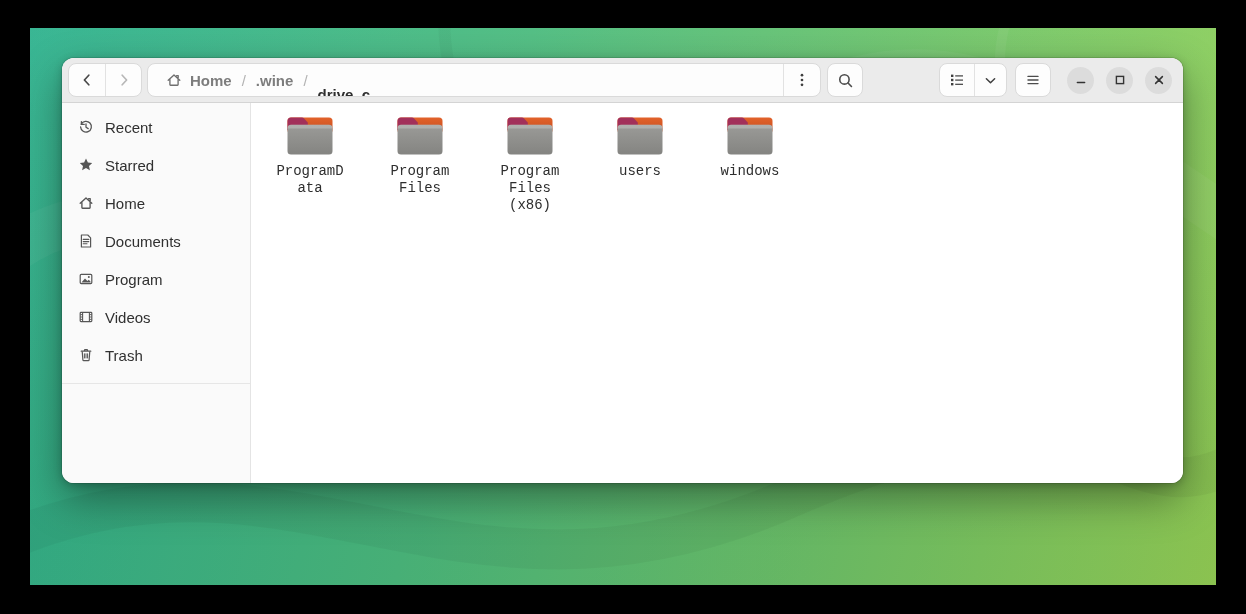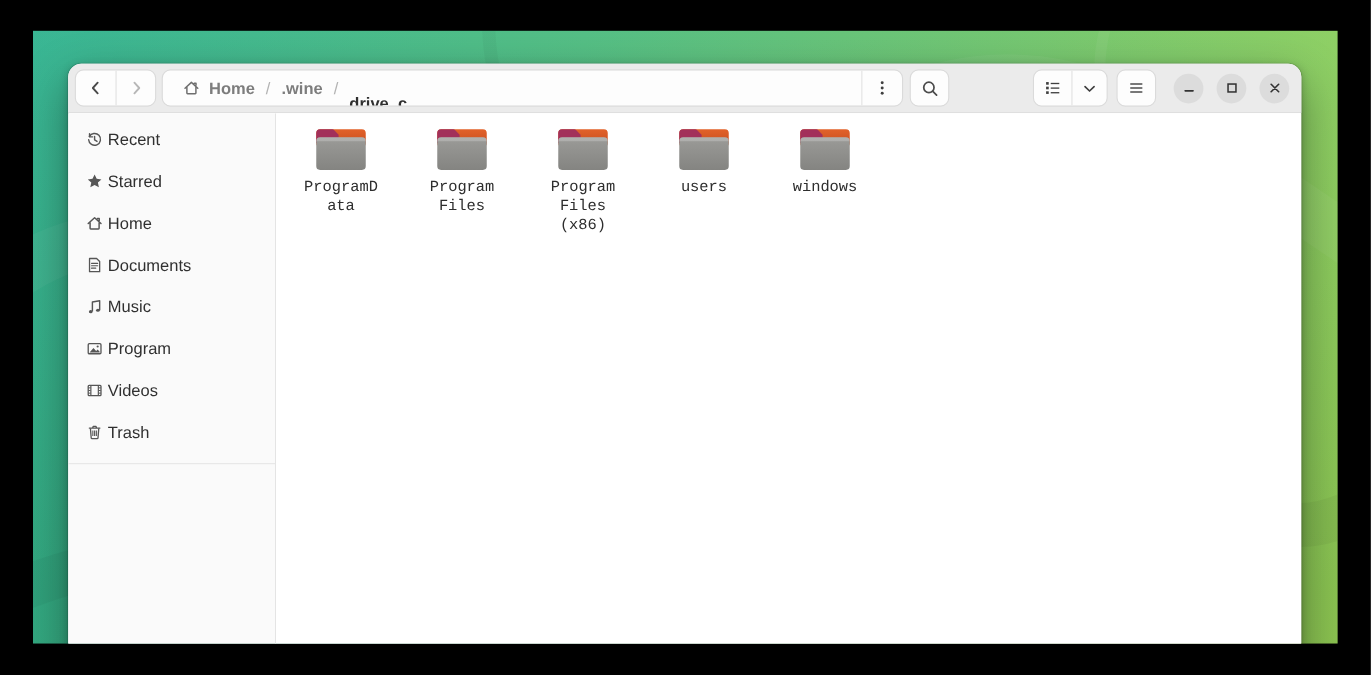--- a/index.html
+++ b/index.html
@@ -11,21 +11,21 @@
     overflow:hidden;
   }
   .desktop::after { 
     content:""; position:absolute; inset:0;
     background:linear-gradient(to bottom, rgba(255,255,255,0.05), rgba(0,0,0,0.07) 92%);
     pointer-events:none;
   }
   .swirl { position:absolute; inset:0; }
 
   .window {
-    position:absolute; left:32px; top:30px; width:1121px; height:555px;
+    position:absolute; left:32px; top:30px; width:1121px; height:425px;
     border-radius:12px; background:#ffffff; z-index:2;
     box-shadow:0 16px 42px rgba(0,0,0,0.38), 0 2px 8px rgba(0,0,0,0.22), 0 0 0 1px rgba(0,0,0,0.10);
     display:flex; flex-direction:column;
   }
   .headerbar {
     height:45px; flex:0 0 45px; background:#ebebeb;
     border-radius:12px 12px 0 0; border-bottom:1px solid #d4d4d4;
     display:flex; align-items:center; padding:0 11px 0 6px;
   }
   .hb-btn {
@@ -65,21 +65,21 @@
   .burger { width:36px; border-radius:8px; margin-left:8px; flex:0 0 auto; }
 
   .winctrls { display:flex; align-items:center; gap:12px; margin-left:16px; flex:0 0 auto; }
   .circlebtn { width:27px; height:27px; border-radius:50%; background:#dcdcdc;
     display:flex; align-items:center; justify-content:center; color:#333; cursor:pointer; }
 
   .winbody { flex:1 1 auto; display:flex; min-height:0; border-radius:0 0 12px 12px; overflow:hidden; }
   .sidebar { width:189px; flex:0 0 189px; background:#fafafa; border-right:1px solid #e4e4e4;
     padding-top:6px; display:flex; flex-direction:column; }
   .srow { height:36px; margin:0 6px 2px 6px; border-radius:6px; display:flex;
-    align-items:center; gap:4px; padding:0 10px; cursor:pointer; color:#303030; font-size:15px; }
+    align-items:center; gap:11px; padding:0 10px; cursor:pointer; color:#303030; font-size:15px; }
   .srow .sicon { width:16px; height:16px; color:#565656; display:flex; align-items:center; justify-content:center; }
   .sdivider { height:1px; background:#e6e6e6; margin:8px 0 9px 0; }
 
   .content { flex:1 1 auto; background:#ffffff; position:relative; }
   .filegrid { display:flex; flex-wrap:wrap; padding:9px 0 0 4px; align-items:flex-start; }
   .fcell { width:110px; display:flex; flex-direction:column; align-items:center;
     padding-top:2px; cursor:pointer; border-radius:8px; }
   .fcell .flabel { margin-top:7px; font-size:14px; line-height:1.22; color:#2e2e2e;
     text-align:center; max-width:72px; overflow-wrap:anywhere;font-family:Liberation Mono, monospace; }
   svg { display:block; }
@@ -240,30 +240,20 @@
               <svg viewBox="0 0 16 16" width="16" height="16">
                 <path d="M3.4 2 h6.4 l2.8 2.8 V14 H3.4 Z" fill="none" stroke="currentColor" stroke-width="1.2" stroke-linejoin="round"></path>
                 <path d="M5.2 6.4 H10.8 M5.2 8.6 H10.8 M5.2 10.8 H9" stroke="currentColor" stroke-width="1.1" stroke-linecap="round"></path>
               </svg>
             </span>
     <span class="slabel">Documents</span>
   </div>
           <div class="srow">
     <span class="sicon">
               <svg viewBox="0 0 16 16" width="16" height="16">
-                <path d="M6 12.2 V3.6 L12.6 2.4 V11" fill="none" stroke="currentColor" stroke-width="1.3" stroke-linejoin="round"></path>
-                <ellipse cx="4.5" cy="12.3" rx="1.7" ry="1.4" fill="currentColor"></ellipse>
-                <ellipse cx="11" cy="11.1" rx="1.7" ry="1.4" fill="currentColor"></ellipse>
-              </svg>
-            </span>
-    <span class="slabel">Music</span>
-  </div>
-          <div class="srow">
-    <span class="sicon">
-              <svg viewBox="0 0 16 16" width="16" height="16">
                 <rect x="2.2" y="3.4" width="11.6" height="9.2" rx="1" fill="none" stroke="currentColor" stroke-width="1.2"></rect>
                 <circle cx="10.8" cy="6" r="1" fill="currentColor"></circle>
                 <path d="M3.4 11.4 L7 7.4 L9.4 10 L10.8 8.8 L12.6 10.8 V11.4 Z" fill="currentColor"></path>
               </svg>
             </span>
     <span class="slabel">Program</span>
   </div>
           <div class="srow">
     <span class="sicon">
               <svg viewBox="0 0 16 16" width="16" height="16">

